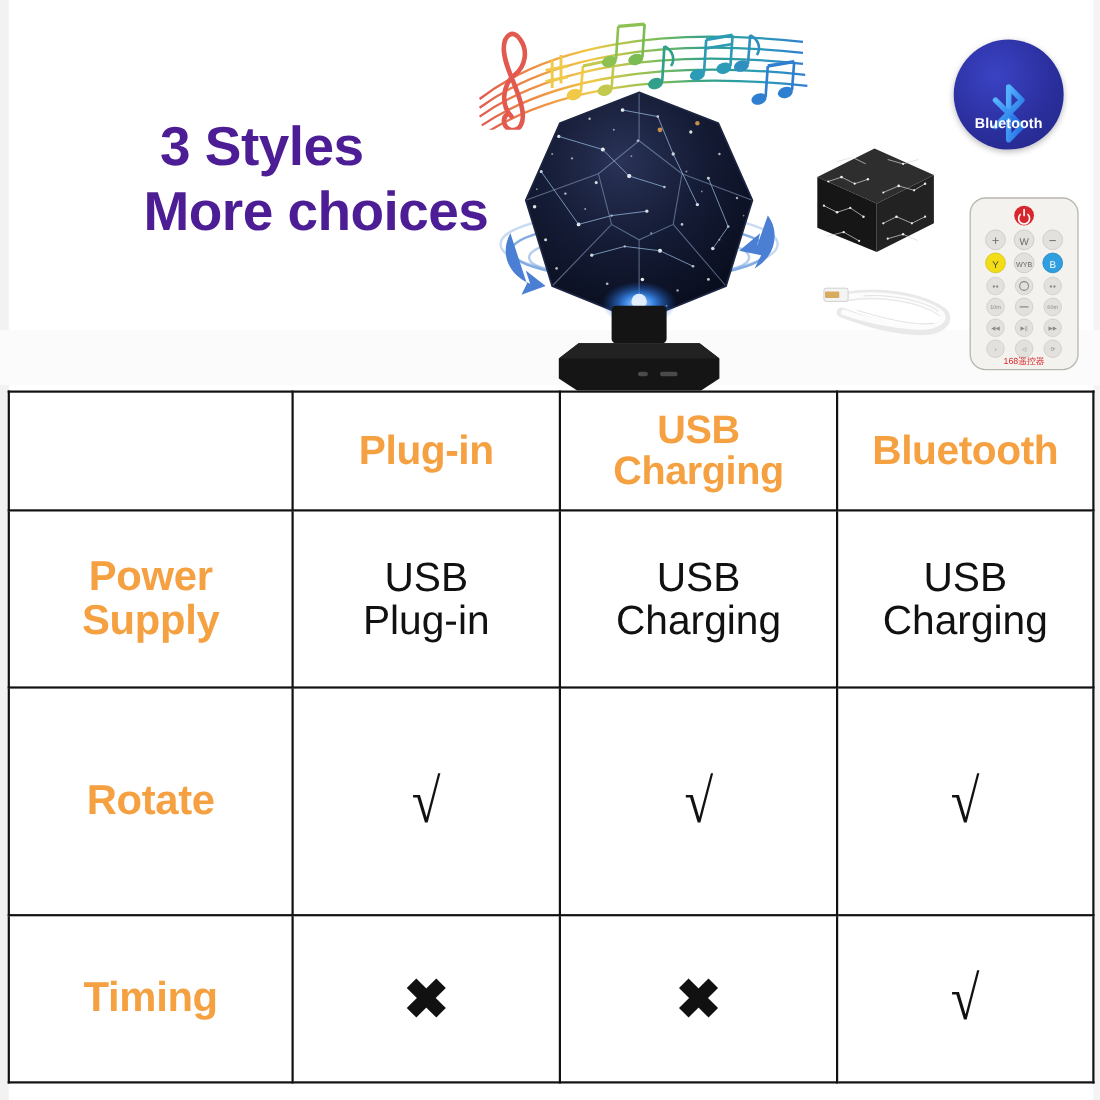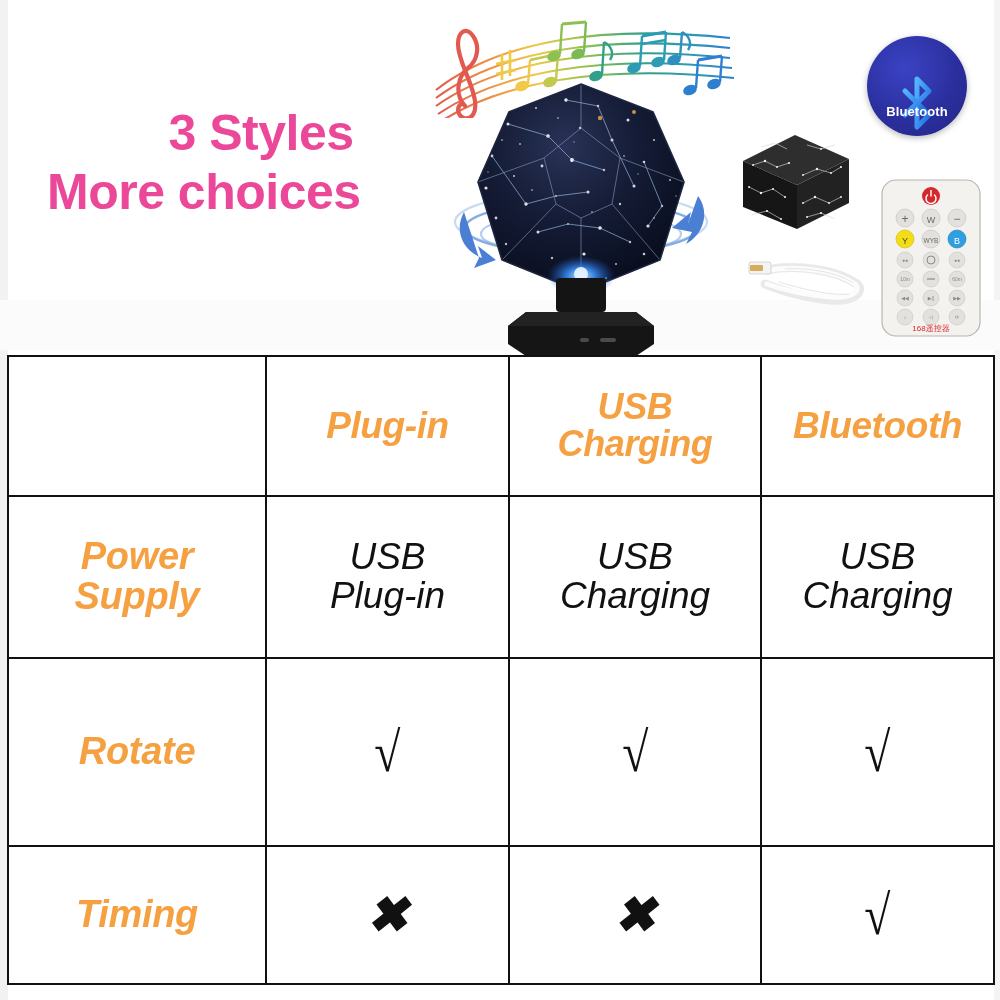--- a/index.html
+++ b/index.html
@@ -38,38 +38,38 @@
     left: 0;
     top: 300px;
     width: 1000px;
     height: 50px;
     background: #fbfbfb;
   }
 
   
   .headline {
     position: absolute;
-    left: 47px;
+    left: 24px;
     top: 104px;
     width: 420px;
-    color: #ec4899;
+    color: #4c1d95;
     font-weight: bold;
     line-height: 1.18;
     letter-spacing: -0.5px;
   }
   .headline .l1 {
     display: block;
     font-size: 50px;
     text-align: center;
     padding-left: 8px;
   }
   .headline .l2 {
     display: block;
     font-size: 50px;
-    text-align: left;
+    text-align: right;
   }
 
   
   .music-art {
     position: absolute;
     left: 418px;
     top: -2px;
     width: 320px;
     height: 120px;
   }
@@ -147,23 +147,22 @@
     width: 986px;
     height: 630px;
     border-collapse: collapse;
     table-layout: fixed;
     background: #ffffff;
   }
   .cmp-table td, .cmp-table th {
     border: 2px solid #111111;
     text-align: center;
     vertical-align: middle;
-    padding: 18px 4px;
+    padding: 2px 4px;
     background: #ffffff;
-    font-style: italic;
   }
   .col-label { width: 258px; }
   .col-a { width: 243px; }
   .col-b { width: 252px; }
   .col-c { width: 233px; }
 
   .hdr-cell {
     height: 102px;
     color: #F5A041;
     font-weight: bold;

